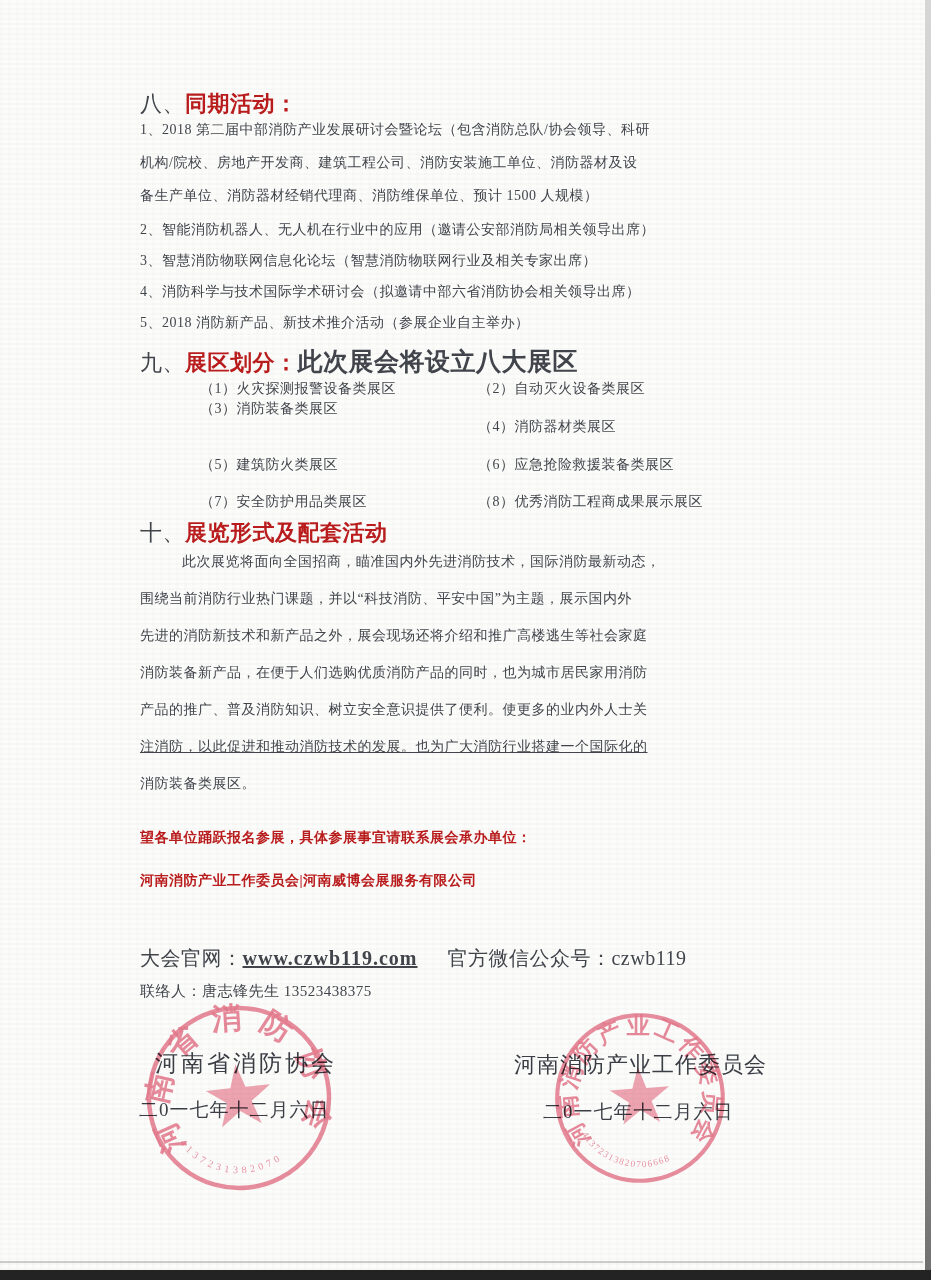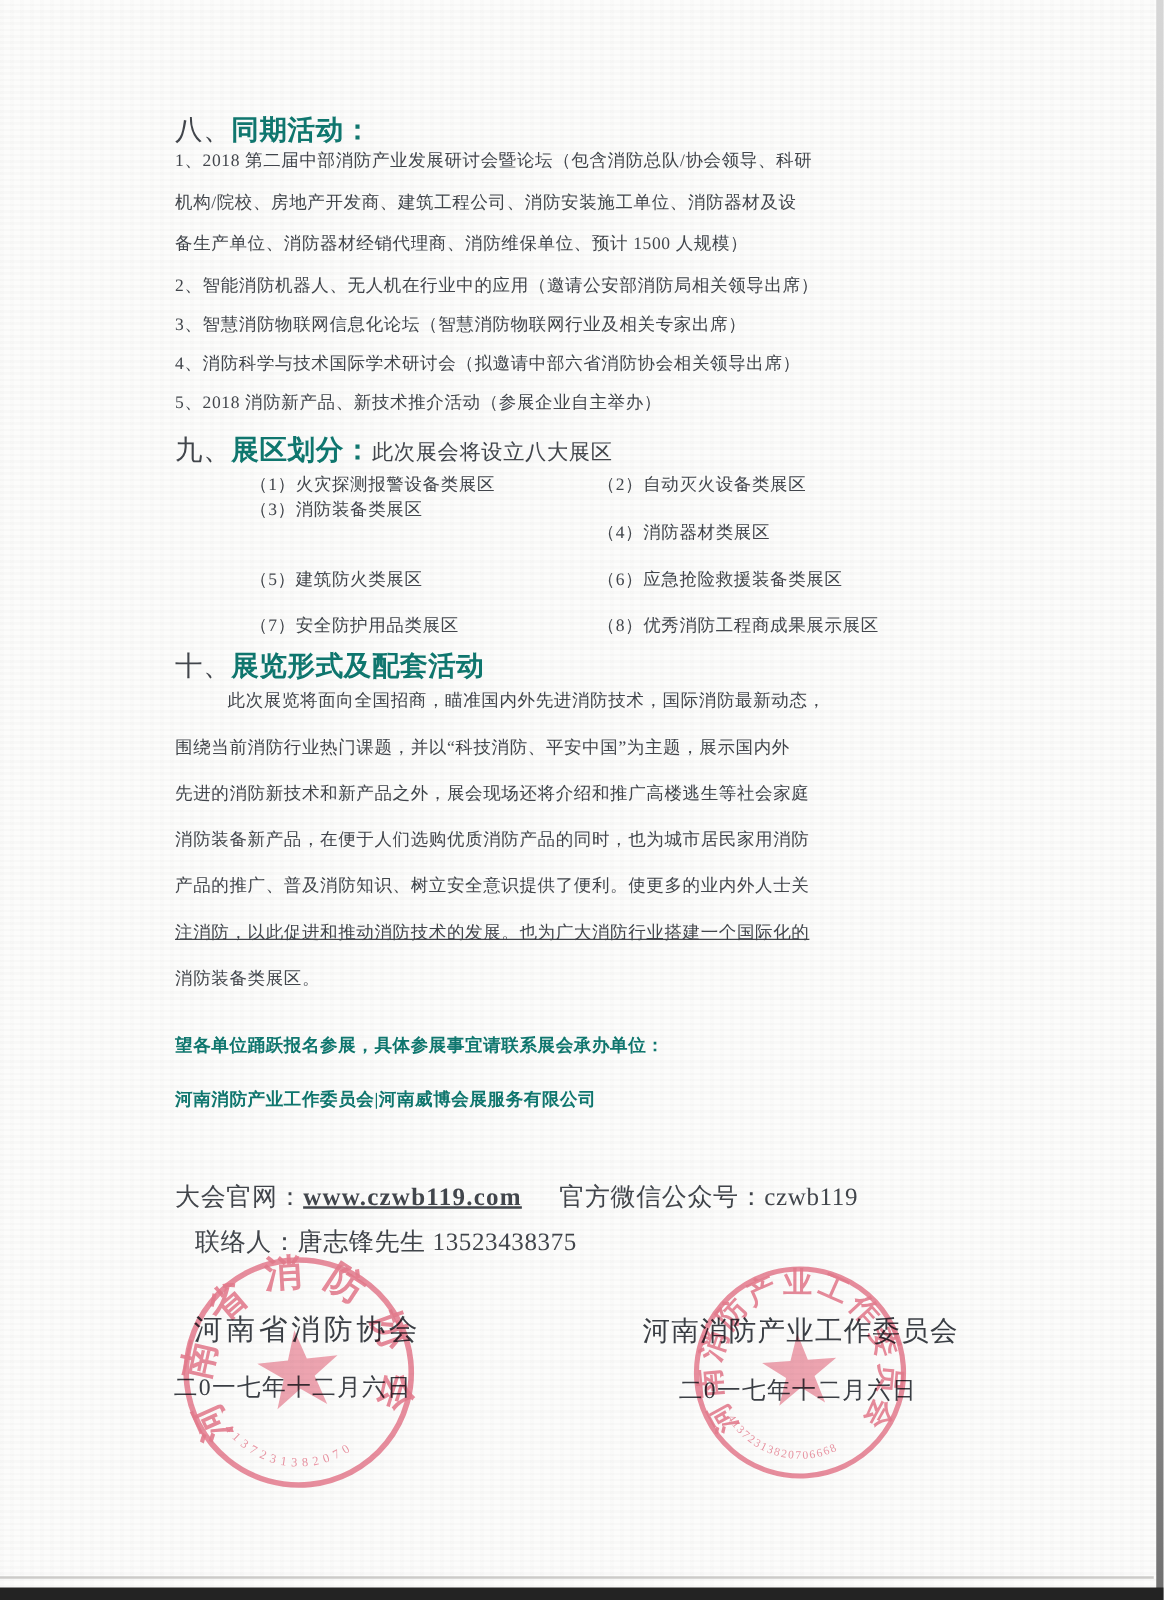--- a/index.html
+++ b/index.html
@@ -13,21 +13,21 @@
     color:#41454b;
   }
   
   .page::before{
     content:"";position:absolute;inset:0;pointer-events:none;
     background-image:
       repeating-linear-gradient(0deg, rgba(0,0,0,0.015) 0 2px, transparent 2px 5px),
       repeating-linear-gradient(90deg, rgba(120,120,120,0.02) 0 3px, transparent 3px 8px);
   }
   .ln{position:absolute;font-size:14px;letter-spacing:0.5px;white-space:nowrap;line-height:1.2;}
-  .b{font-weight:700;color:#0f766e;}
+  .b{font-weight:700;color:#b91c1c;}
   .heading{font-size:22px;}
   .zone-row .cell{position:absolute;white-space:nowrap;}
   .underline{text-decoration:underline;font-weight:600;letter-spacing:1px;}
   .gap1{display:inline-block;width:44px;}
   .gap2{display:inline-block;width:30px;}
   
   .edge-right{position:absolute;top:0;right:0;width:6px;height:100%;
     background:linear-gradient(180deg,#d6d6d6 0%,#bdbdbd 55%,#6f6f6f 100%);}
   .edge-bottom-line{position:absolute;left:0;right:8px;bottom:17px;height:2px;background:#cccbc9;}
   .edge-bottom-bar{position:absolute;left:0;right:0;bottom:0;height:10px;background:#232323;}
@@ -44,21 +44,21 @@
   <div class="ln heading" style="left:140px;top:91px;"><span>八、</span><span class="b">同期活动：</span></div>
 
   <div class="ln" style="left:140px;top:122px;">1、2018 第二届中部消防产业发展研讨会暨论坛（包含消防总队/协会领导、科研</div>
   <div class="ln" style="left:140px;top:155px;">机构/院校、房地产开发商、建筑工程公司、消防安装施工单位、消防器材及设</div>
   <div class="ln" style="left:140px;top:188px;">备生产单位、消防器材经销代理商、消防维保单位、预计 1500 人规模）</div>
   <div class="ln" style="left:140px;top:222px;">2、智能消防机器人、无人机在行业中的应用（邀请公安部消防局相关领导出席）</div>
   <div class="ln" style="left:140px;top:253px;">3、智慧消防物联网信息化论坛（智慧消防物联网行业及相关专家出席）</div>
   <div class="ln" style="left:140px;top:284px;">4、消防科学与技术国际学术研讨会（拟邀请中部六省消防协会相关领导出席）</div>
   <div class="ln" style="left:140px;top:315px;">5、2018 消防新产品、新技术推介活动（参展企业自主举办）</div>
 
-  <div class="ln heading" style="left:140px;top:347px;"><span>九、</span><span class="b">展区划分：</span><span style="font-size:17px;">此次展会将设立八大展区</span></div>
+  <div class="ln heading" style="left:140px;top:347px;"><span>九、</span><span class="b">展区划分：</span><span style="font-size:25px;font-weight:bold;">此次展会将设立八大展区</span></div>
 
   <div class="zone-row">
     <div class="ln cell" style="left:200px;top:381px;">（1）火灾探测报警设备类展区</div>
     <div class="ln cell" style="left:478px;top:381px;">（2）自动灭火设备类展区</div>
   </div>
   <div class="zone-row">
     <div class="ln cell" style="left:200px;top:401px;">（3）消防装备类展区</div>
     <div class="ln cell" style="left:478px;top:419px;">（4）消防器材类展区</div>
   </div>
   <div class="zone-row">
@@ -81,21 +81,21 @@
   <div class="ln" style="left:140px;top:776px;">消防装备类展区。</div>
 
   <div class="ln b" style="left:140px;top:830px;">望各单位踊跃报名参展，具体参展事宜请联系展会承办单位：</div>
   <div class="ln b" style="left:140px;top:873px;">河南消防产业工作委员会|河南威博会展服务有限公司</div>
 
 
   <div class="ln" style="left:140px;top:946px;font-size:20px;">
     <span>大会官网：</span><span class="underline">www.czwb119.com</span><span class="gap2"></span><span>官方微信公众号：</span><span>czwb119</span>
   </div>
 
-  <div class="ln" style="left:140px;top:982px;font-size:20px;margin-left:16px;">
+  <div class="ln" style="left:140px;top:982px;font-size:15px;">
     <span>联络人：</span><span>唐志锋先生 13523438375</span>
   </div>
 
   <div class="sig" style="left:155px;top:1048px;font-size:23px;letter-spacing:3px;">河南省消防协会</div>
   <div class="sig" style="left:139px;top:1097px;font-size:19px;letter-spacing:1px;">二0一七年十二月六日</div>
 
   <div class="sig" style="left:514px;top:1050px;font-size:22px;letter-spacing:1px;">河南消防产业工作委员会</div>
   <div class="sig" style="left:543px;top:1099px;font-size:19px;letter-spacing:1px;">二0一七年十二月六日</div>
 
   <div class="seal" style="left:139px;top:998px;transform:rotate(-6deg);">

